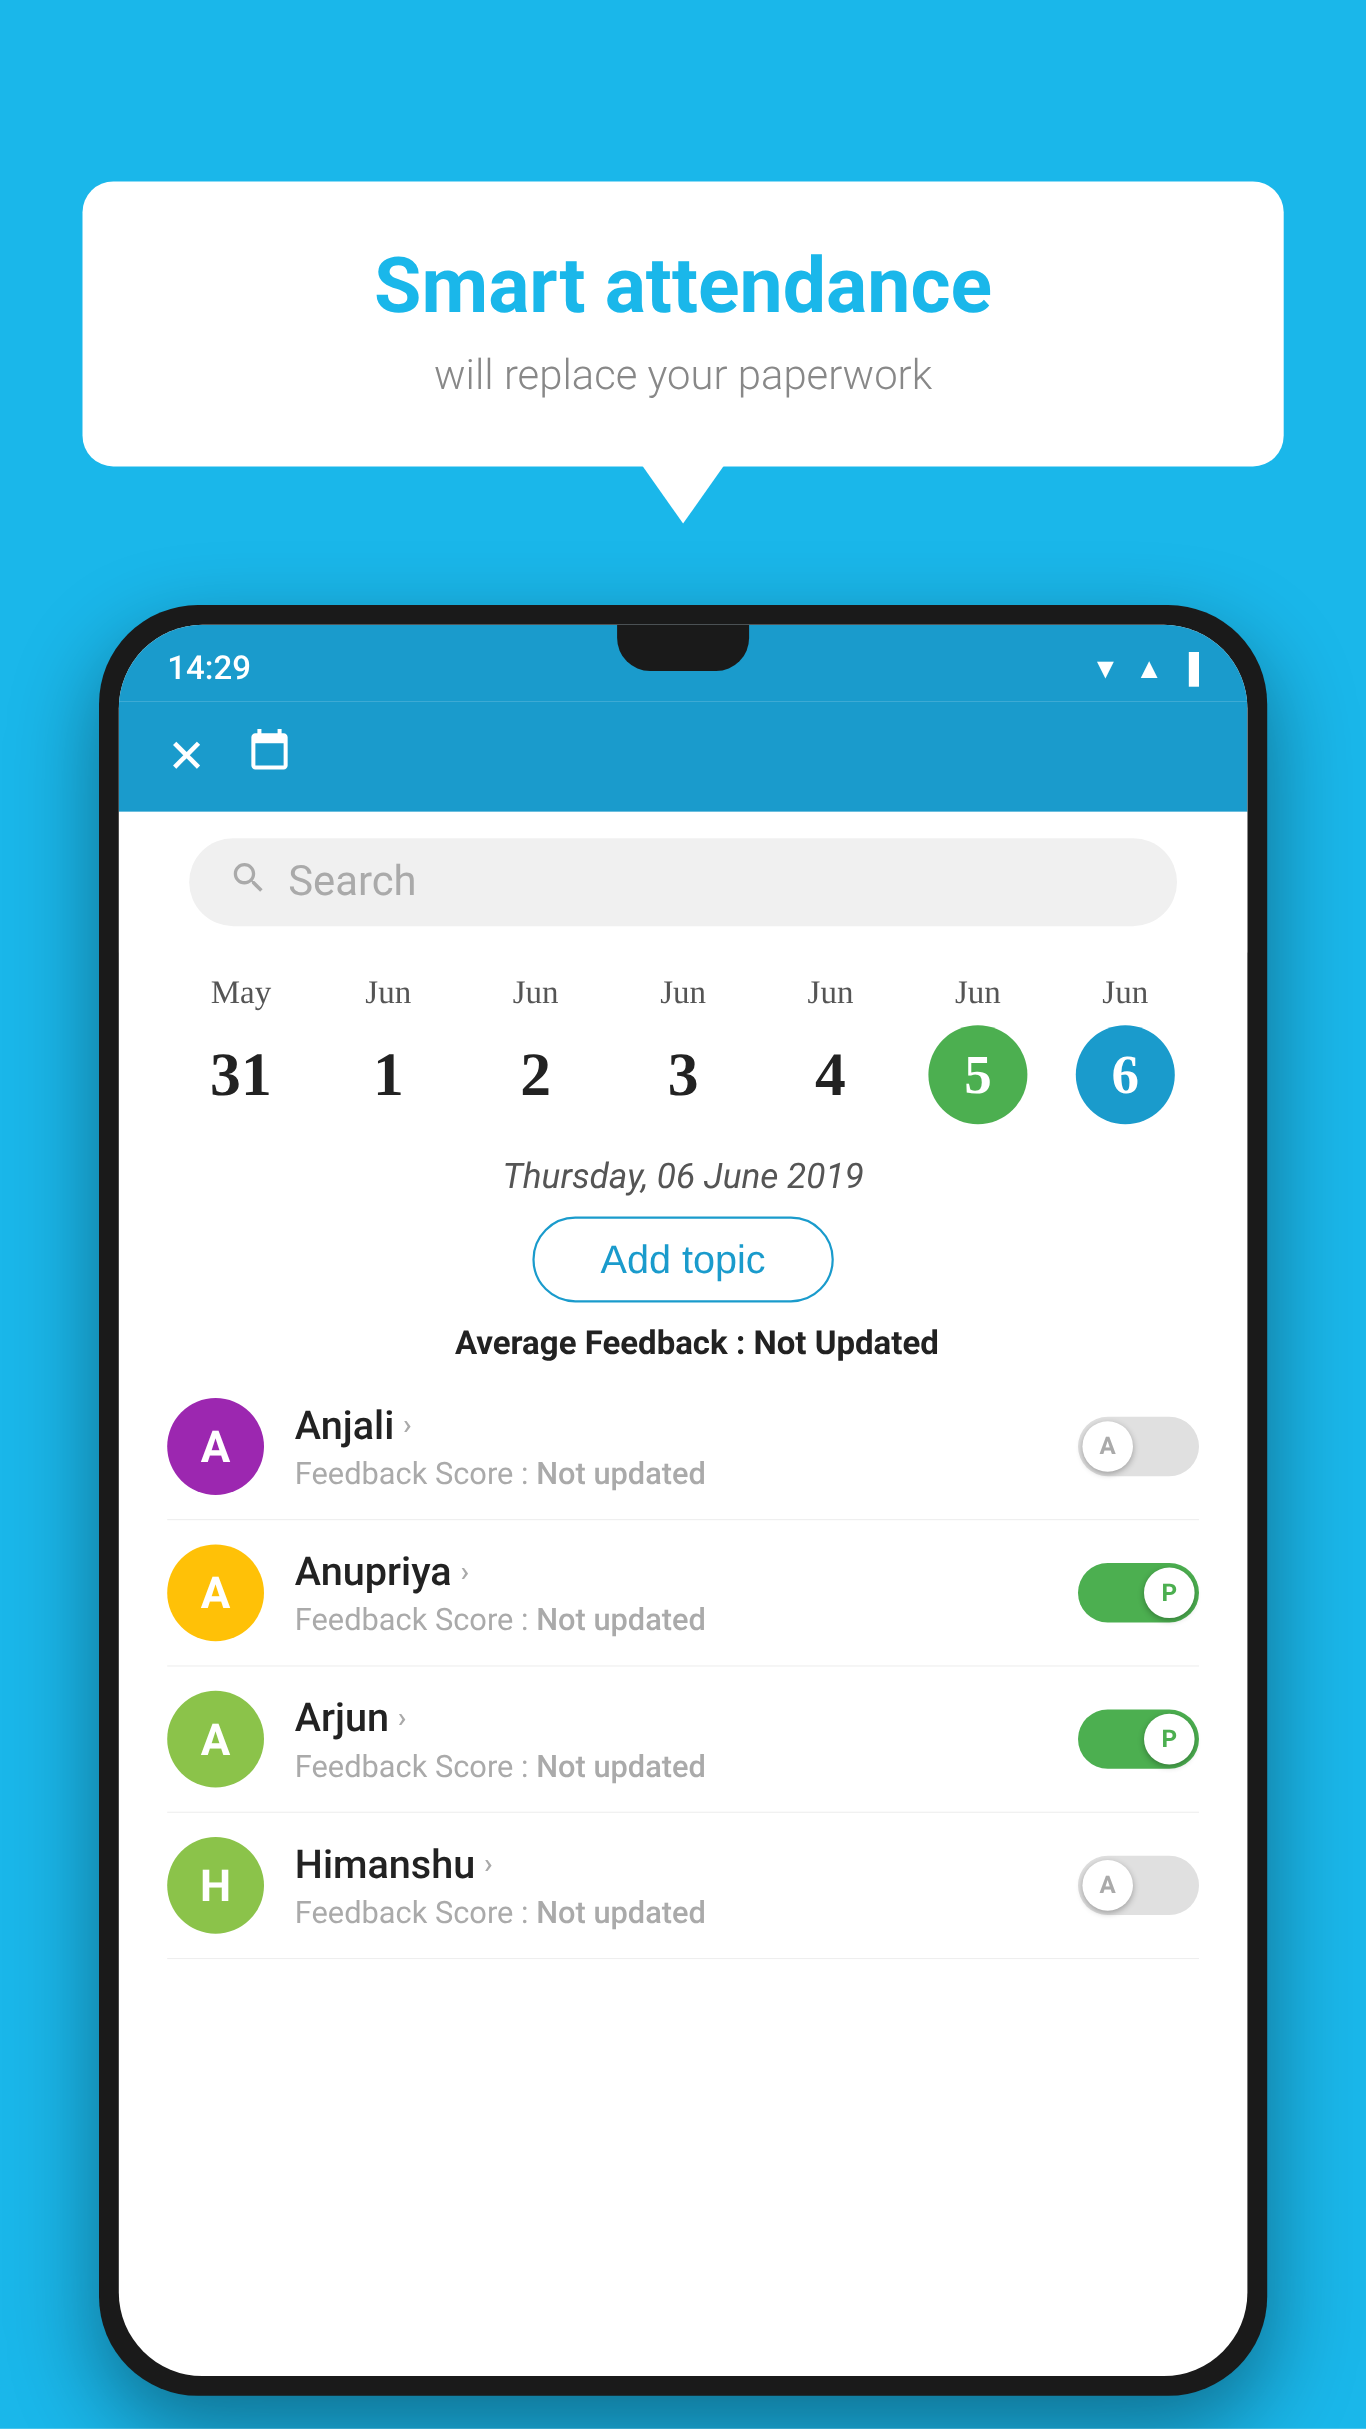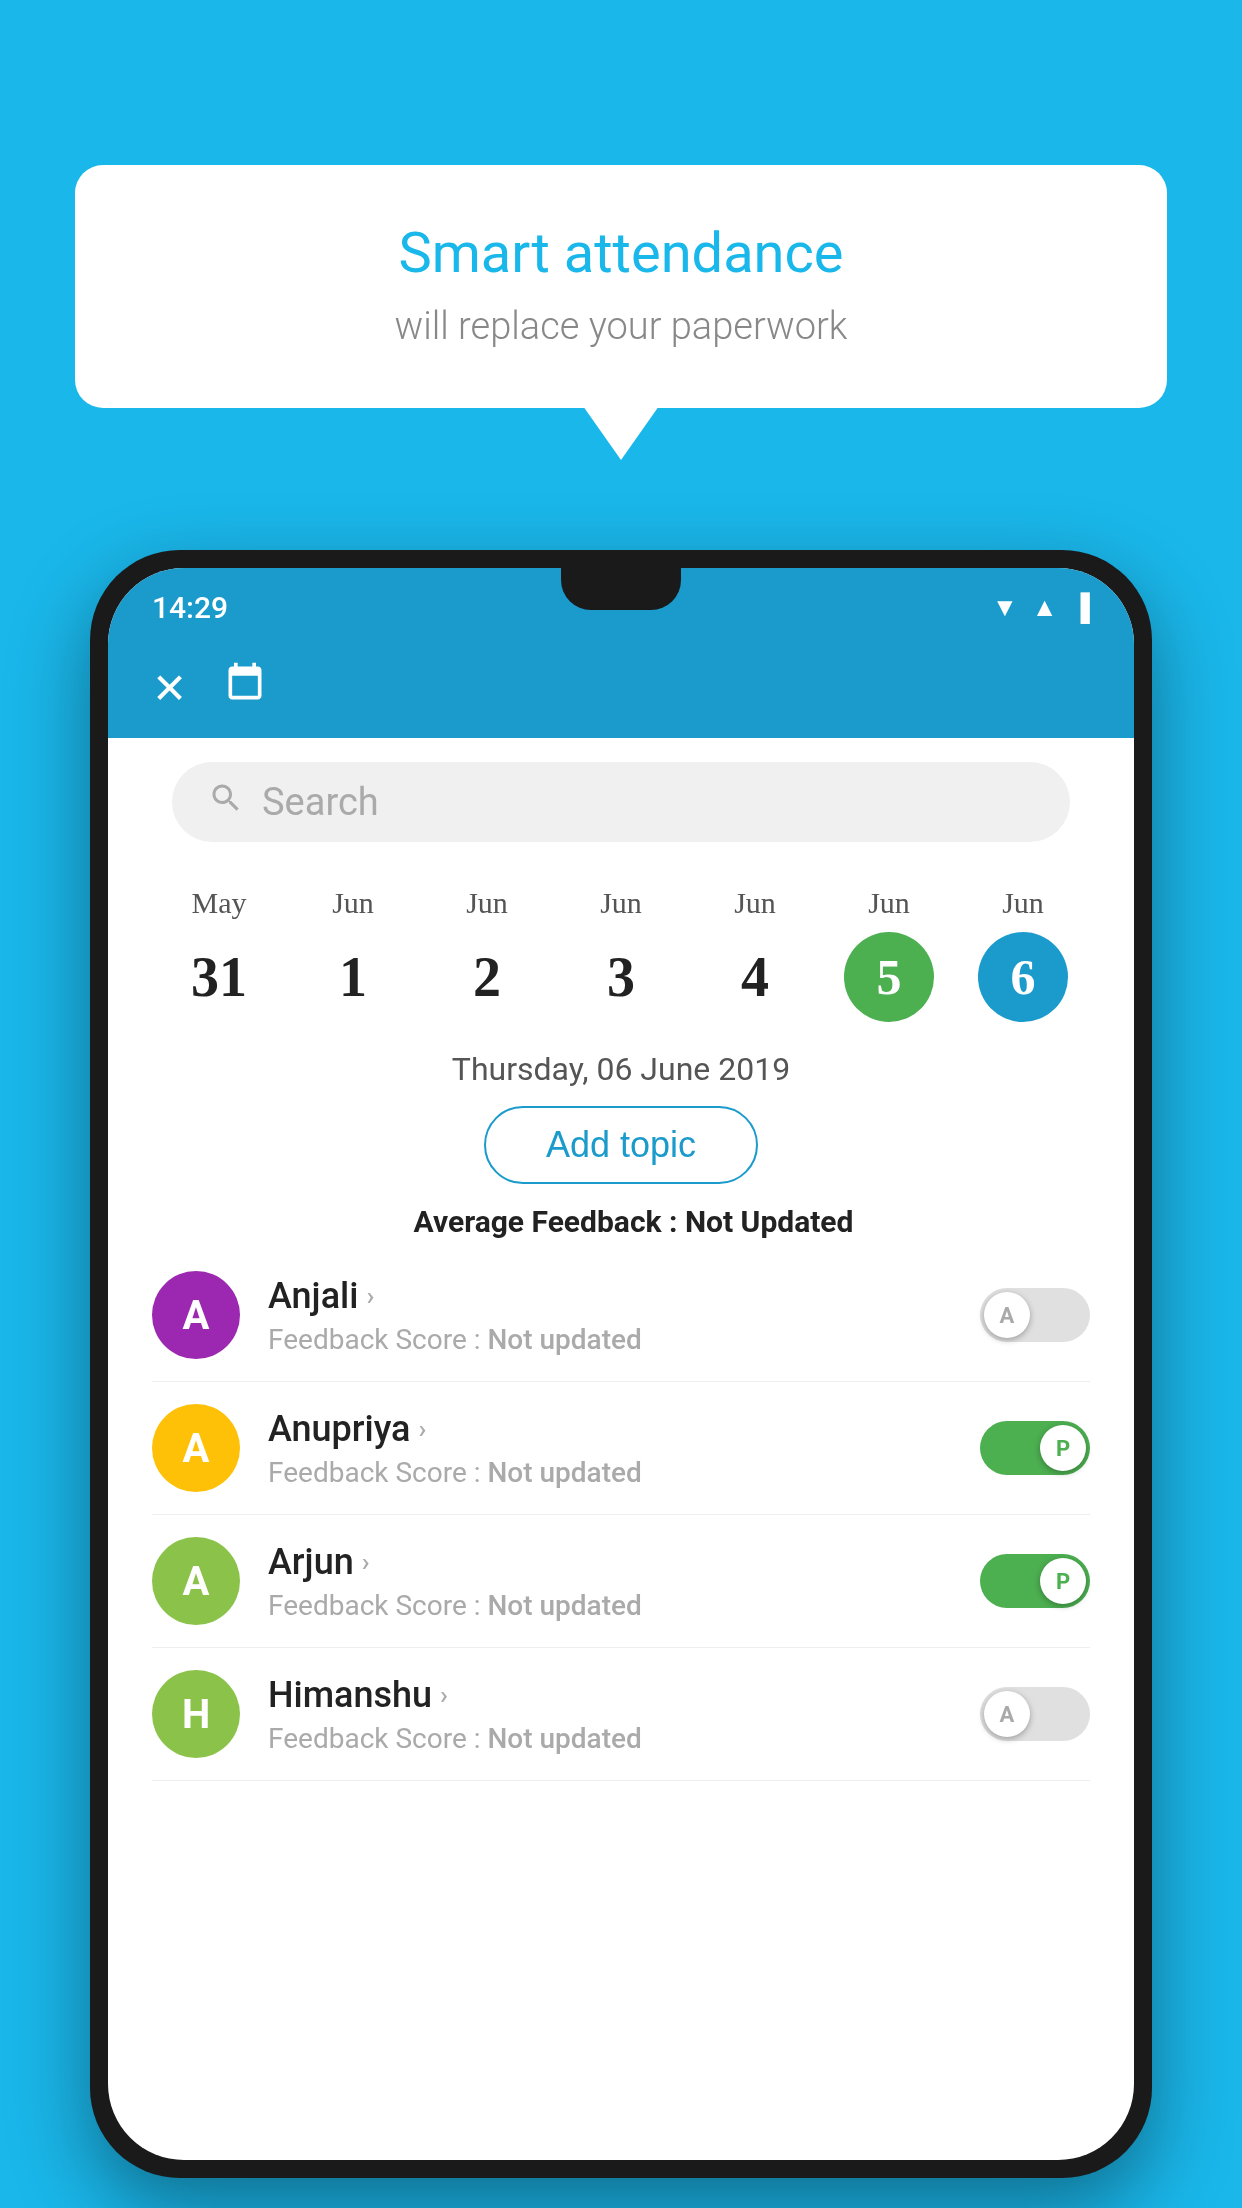--- a/index.html
+++ b/index.html
@@ -30,23 +30,23 @@
       bottom: -52px;
       left: 50%;
       transform: translateX(-50%);
       width: 0;
       height: 0;
       border-left: 38px solid transparent;
       border-right: 38px solid transparent;
       border-top: 54px solid white;
     }
     .speech-bubble-title {
-      font-size: 56px;
+      font-size: 70px;
       color: #1ab7ea;
-      font-weight: 400;
+      font-weight: 700;
       margin-bottom: 18px;
     }
     .speech-bubble-subtitle {
       font-size: 38px;
       color: #888;
       font-weight: 300;
     }
 
     
     .phone {
@@ -196,20 +196,21 @@
       border-radius: 50%;
       font-size: 50px;
     }
 
     
     .date-label {
       text-align: center;
       font-size: 32px;
       color: #555;
       padding: 28px 0 18px;
+      font-style: italic;
     }
 
     
     .add-topic-btn {
       display: block;
       margin: 0 auto;
       border: 2px solid #1a9bcc;
       background: transparent;
       color: #1a9bcc;
       border-radius: 40px;

